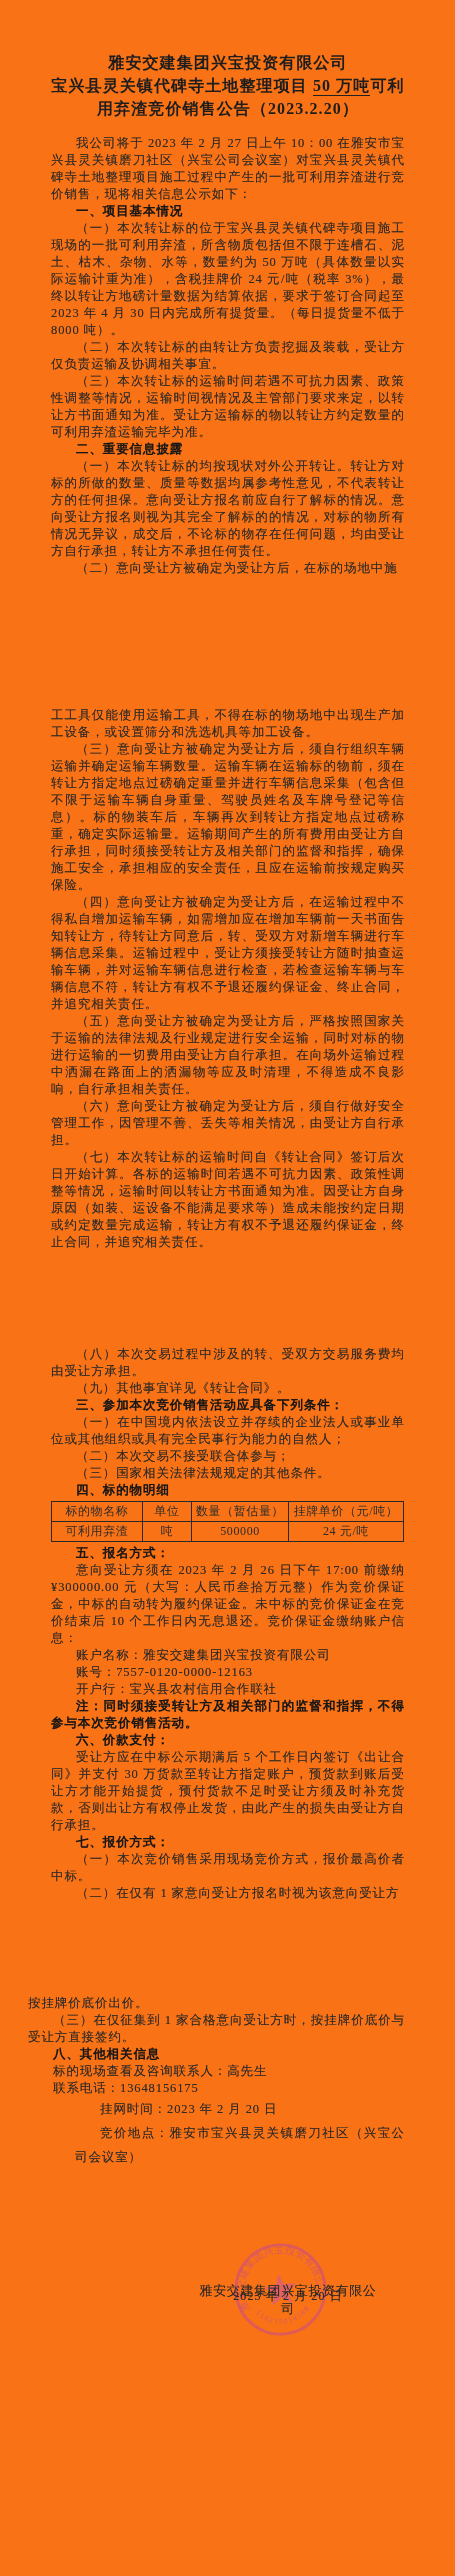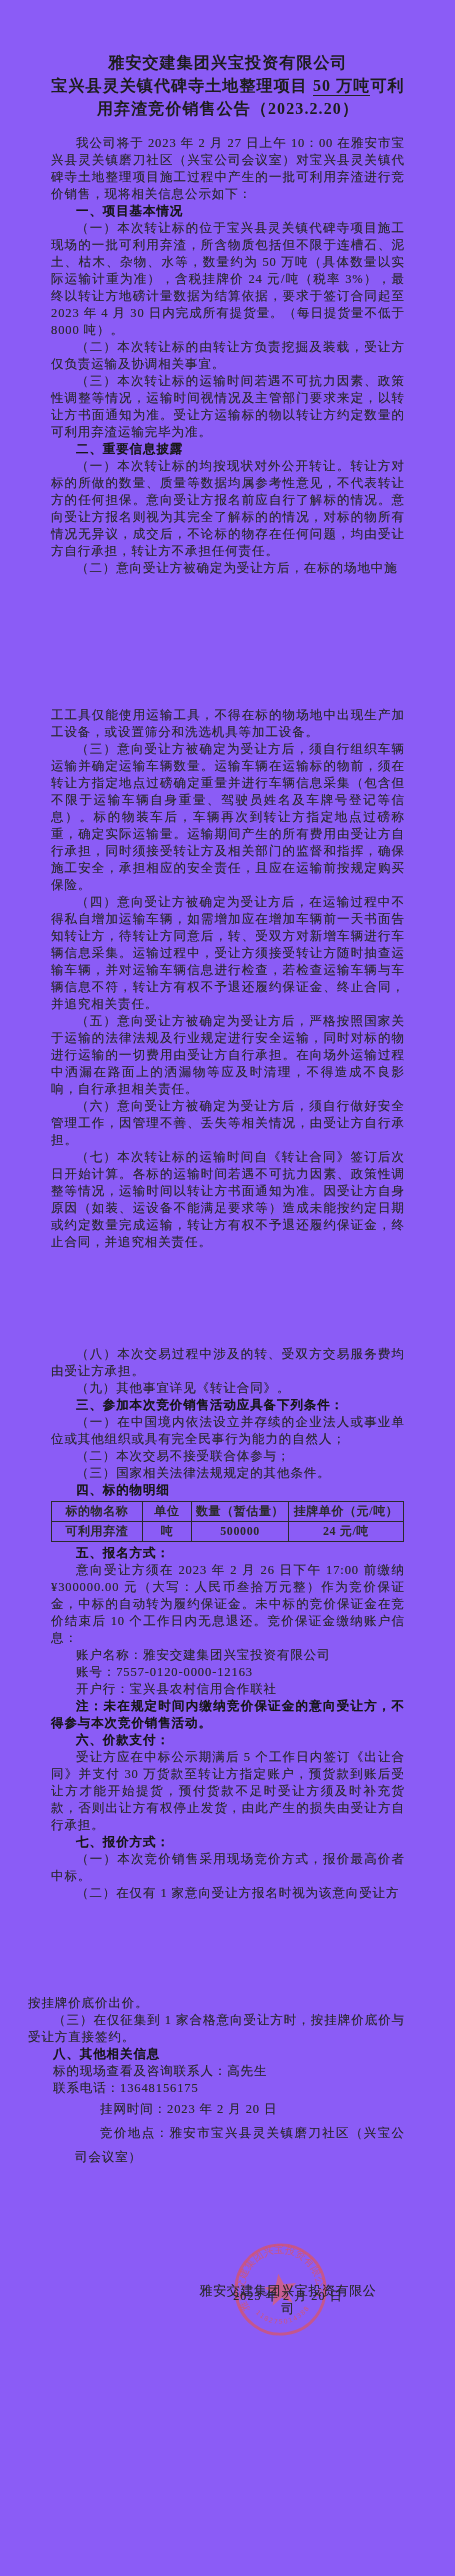--- a/index.html
+++ b/index.html
@@ -1,20 +1,20 @@
 <!DOCTYPE html>
 <html style="font-size:9px"><head>
 <meta charset="utf-8">
 <style>
   html,body { margin:0; padding:0; background:#f2f2ef; }
   .doc {
     position:relative;
     width:456px; height:2576px;
     margin:0 auto;
-    background:#8b5cf6;
+    background:#f97316;
     color:#2b2b2b;
     font-family:"Liberation Serif","DejaVu Serif",serif;
     overflow:hidden;
   }
   .page {
     position:relative;
     box-sizing:border-box;
     padding-left:51px; padding-right:51px;
     overflow:hidden;
   }
@@ -59,21 +59,21 @@
   .wide { line-height:24px;margin-left:47px; }
 
   table.lots {
     width:353px;
     border-collapse:collapse;
     margin:2.3px 0 3.4px 0;
     table-layout:fixed;
   }
   table.lots th, table.lots td {
     border:1.1px solid #2a2a2a;
-    font-weight:bold;
+    font-weight:normal;
     font-size:12px;
     letter-spacing:0.6px;
     text-align:center;
     height:17.7px;
     padding:0.6px 1.1px;
     overflow:hidden;
     white-space:nowrap;
   }
   .col-name { width:90px; } .col-unit { width:49px; }
   .col-qty { width:96px; } .col-price { width:114px; }
@@ -168,21 +168,21 @@
         <td>24 元/吨</td>
       </tr>
     </tbody>
       </table>
 
     <p class="h">五、报名方式：</p>
     <p class="para">意向受让方须在 2023 年 2 月 26 日下午 17:00 前缴纳¥300000.00 元（大写：人民币叁拾万元整）作为竞价保证金，中标的自动转为履约保证金。未中标的竞价保证金在竞价结束后 10 个工作日内无息退还。竞价保证金缴纳账户信息：</p>
     <p class="para">账户名称：雅安交建集团兴宝投资有限公司</p>
     <p class="para">账号：7557-0120-0000-12163</p>
     <p class="para">开户行：宝兴县农村信用合作联社</p>
-    <p class="para boldnote">注：未在规定时间内缴纳竞价保证金的意向受让方，不得参与本次竞价销售活动。</p>
+    <p class="para boldnote">注：同时须接受转让方及相关部门的监督和指挥，不得参与本次竞价销售活动。</p>
 
     <p class="h">六、价款支付：</p>
     <p class="para">受让方应在中标公示期满后 5 个工作日内签订《出让合同》并支付 30 万货款至转让方指定账户，预货款到账后受让方才能开始提货，预付货款不足时受让方须及时补充货款，否则出让方有权停止发货，由此产生的损失由受让方自行承担。</p>
 
     <p class="h">七、报价方式：</p>
     <p class="para">（一）本次竞价销售采用现场竞价方式，报价最高价者中标。</p>
     <p class="para">（二）在仅有 1 家意向受让方报名时视为该意向受让方</p>
   </section>
 
   <section class="page page4">

